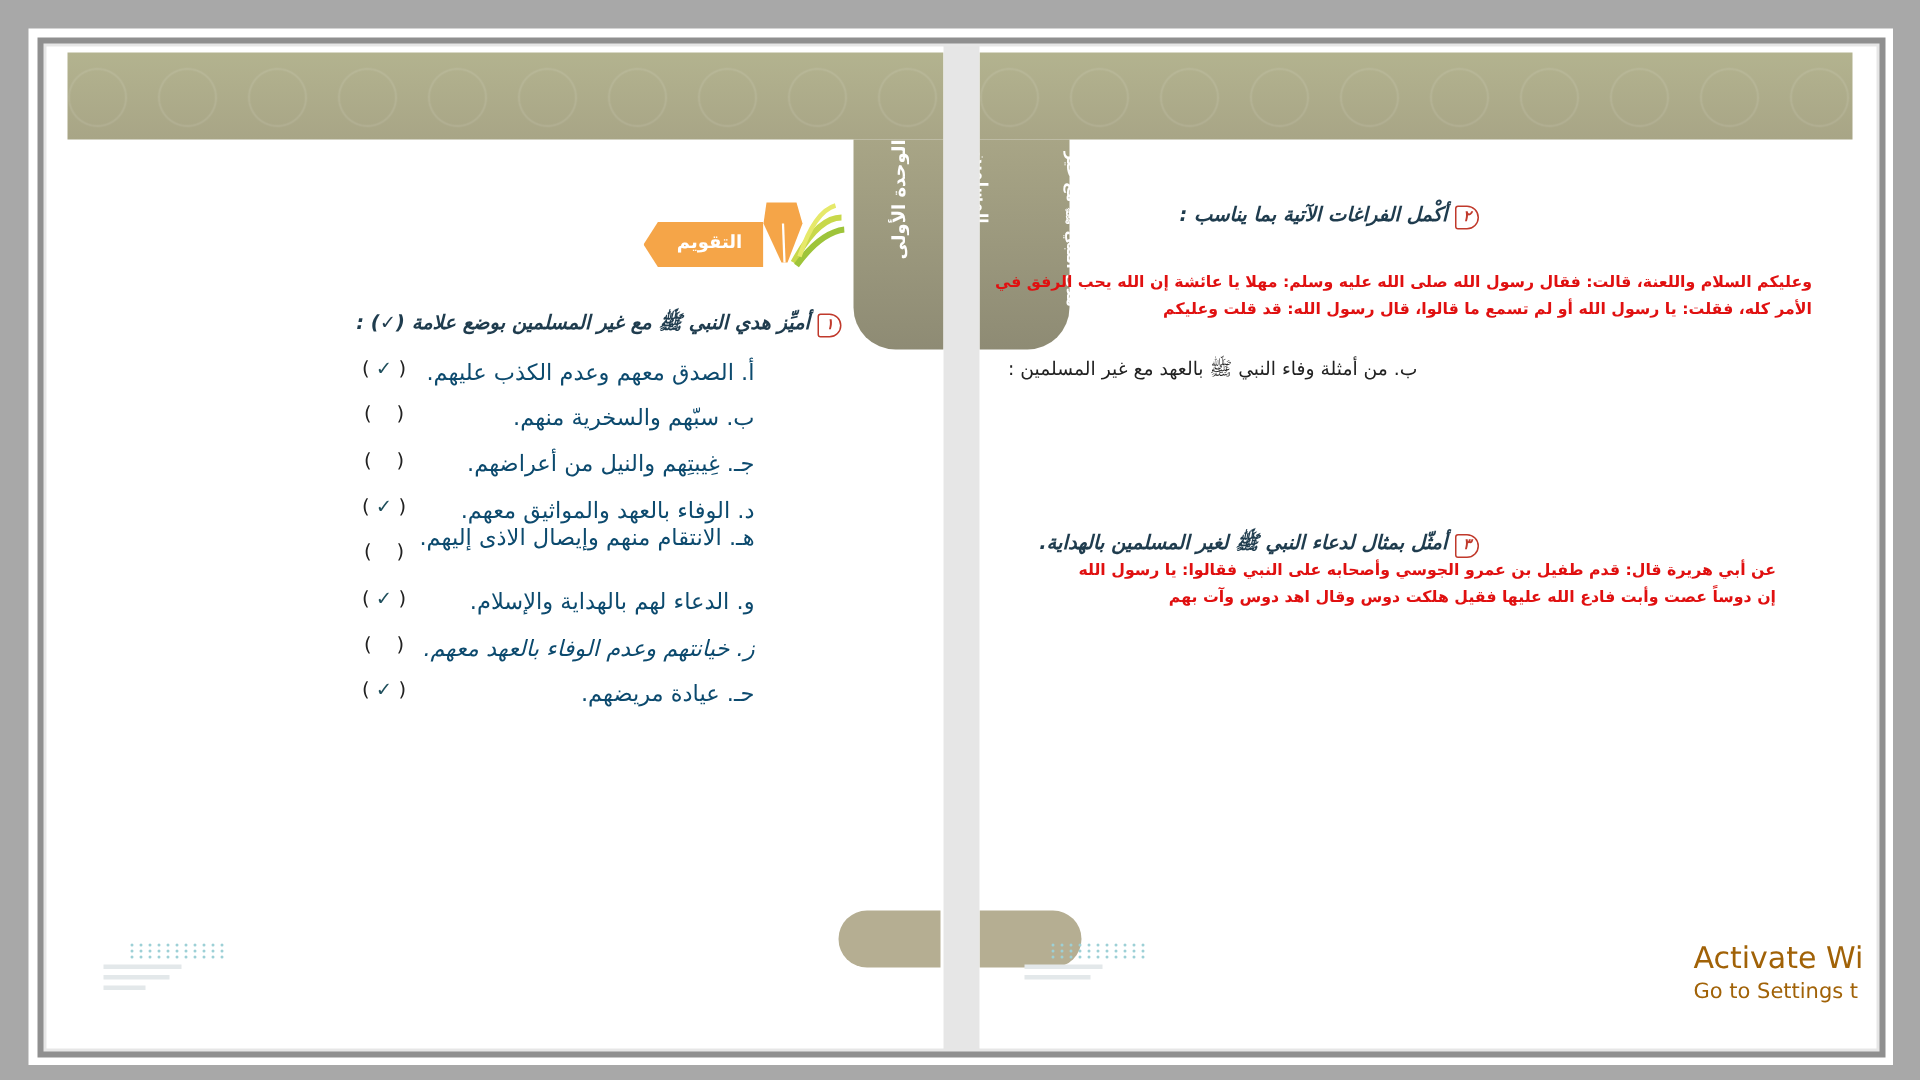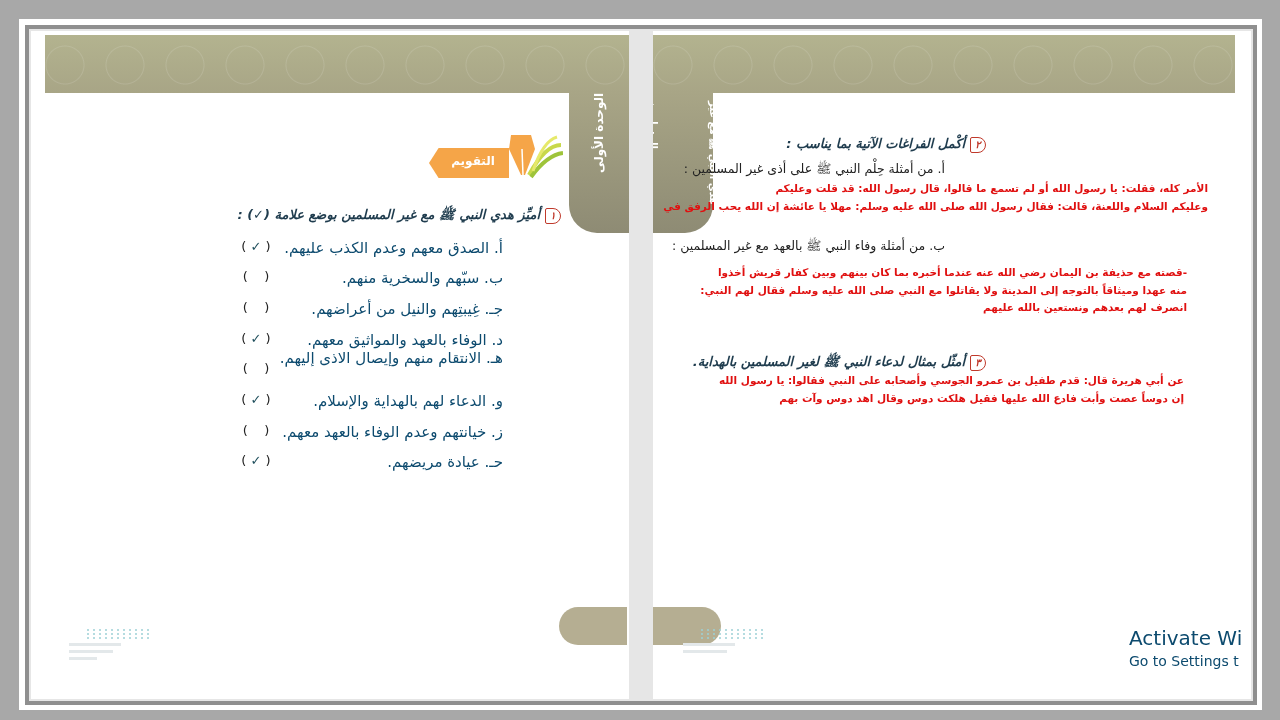--- a/index.html
+++ b/index.html
@@ -35,21 +35,21 @@
   .badge-label{position:absolute;left:14px;top:6px;width:60px;text-align:center;color:#fff;font-weight:bold;font-size:12px;}
   .pen{position:absolute;left:474px;top:100px;width:58px;height:50px;}
   .rtl{direction:rtl;text-align:right;}
   .q-title{position:absolute;font-weight:bold;font-size:13px;color:#1f3c4e;white-space:nowrap;font-style:italic;}
   .q-num{display:inline-block;width:14px;height:14px;border:1.5px solid #c0392b;border-radius:2px 8px 8px 2px;color:#c0392b;font-size:10px;line-height:14px;text-align:center;margin-left:5px;}
   .item{position:absolute;font-size:15px;color:#0c4a6e;white-space:nowrap;}
   .paren{position:absolute;font-size:13px;color:#222;width:38px;text-align:center;}
   .check{color:#1f4f5c;font-weight:bold;}
   .answer{position:absolute;color:#e01010;font-weight:bold;font-size:10.5px;line-height:17.5px;}
   .sub{position:absolute;font-size:12.5px;color:#222;white-space:nowrap;}
-  .watermark{position:absolute;color:#0c4a6e;font-family:"DejaVu Sans",sans-serif;}
+  .watermark{position:absolute;color:#a16207;font-family:"DejaVu Sans",sans-serif;}
 </style>
 </head>
 <body>
 
 <div class="frame-white"></div>
 <div class="frame-inner"></div>
 
 <div class="viewport">
 
   <div class="page left">
@@ -86,21 +86,21 @@
 
       <div class="item rtl" style="right:126px;top:300px;">د. الوفاء بالعهد والمواثيق معهم.</div>
       <div class="paren" style="left:206px;top:300px;">( <span class="check">✓</span> )</div>
 
       <div class="item rtl" style="right:126px;top:318px;">هـ. الانتقام منهم وإيصال الاذى إليهم.</div>
       <div class="paren" style="left:206px;top:330px;">( <span class="check"></span>&nbsp;&nbsp; )</div>
 
       <div class="item rtl" style="right:126px;top:361px;">و. الدعاء لهم بالهداية والإسلام.</div>
       <div class="paren" style="left:206px;top:361px;">( <span class="check">✓</span> )</div>
 
-      <div class="item rtl" style="right:126px;top:392px;">ز. خيانتهم وعدم الوفاء بالعهد معهم.</div>
+      <div class="item rtl" style="right:126px;top:392px;font-style:italic;">ز. خيانتهم وعدم الوفاء بالعهد معهم.</div>
       <div class="paren" style="left:206px;top:392px;">( <span class="check"></span>&nbsp;&nbsp; )</div>
 
       <div class="item rtl" style="right:126px;top:422px;">حـ. عيادة مريضهم.</div>
       <div class="paren" style="left:206px;top:422px;">( <span class="check">✓</span> )</div>
     </div>
 
     <div class="bottom-tab"></div>
     <div class="logo">
       <div class="dots">
         <span></span>
@@ -145,31 +145,25 @@
 
   <div class="page right">
     <div class="banner"></div>
     <div class="tab">
       <div class="tab-text">هدي النبي ﷺ مع غير المسلمين</div>
     </div>
 
     <div class="q-title rtl" style="right:265px;top:105px;">
       <span class="q-num">٢</span><span>أكْمل الفراغات الآتية بما يناسب :</span>
     </div>
-    <div class="sub rtl" style="right:306px;top:130px;">أ. من أمثلة حِلْم النبي ﷺ على أذى غير المسلمين :</div>
     <div class="answer rtl" style="right:43px;top:149px;width:560px;">
+      <div>وعليكم السلام واللعنة، قالت: فقال رسول الله صلى الله عليه وسلم: مهلا يا عائشة إن الله يحب الرفق في</div>
       <div>الأمر كله، فقلت: يا رسول الله أو لم تسمع ما قالوا، قال رسول الله: قد قلت وعليكم</div>
-      <div>وعليكم السلام واللعنة، قالت: فقال رسول الله صلى الله عليه وسلم: مهلا يا عائشة إن الله يحب الرفق في</div>
     </div>
     <div class="sub rtl" style="right:306px;top:207px;">ب. من أمثلة وفاء النبي ﷺ بالعهد مع غير المسلمين :</div>
-    <div class="answer rtl" style="right:64px;top:233px;width:520px;">
-      <div>-قصته مع حذيفة بن اليمان رضي الله عنه عندما أخبره بما كان بينهم وبين كفار قريش أخذوا</div>
-      <div>منه عهدا وميثاقاً بالتوجه إلى المدينة ولا يقاتلوا مع النبي صلى الله عليه وسلم فقال لهم النبي:</div>
-      <div>انصرف لهم بعدهم ونستعين بالله عليهم</div>
-    </div>
 
     <div class="q-title rtl" style="right:265px;top:323px;">
       <span class="q-num">٣</span><span>أمثّل بمثال لدعاء النبي ﷺ لغير المسلمين بالهداية.</span>
     </div>
     <div class="answer rtl" style="right:67px;top:341px;width:480px;">
       <div>عن أبي هريرة قال: قدم طفيل بن عمرو الجوسي وأصحابه على النبي فقالوا: يا رسول الله</div>
       <div>إن دوساً عصت وأبت فادع الله عليها فقيل هلكت دوس وقال اهد دوس وآت بهم</div>
     </div>
 
     <div class="bottom-tab"></div>

